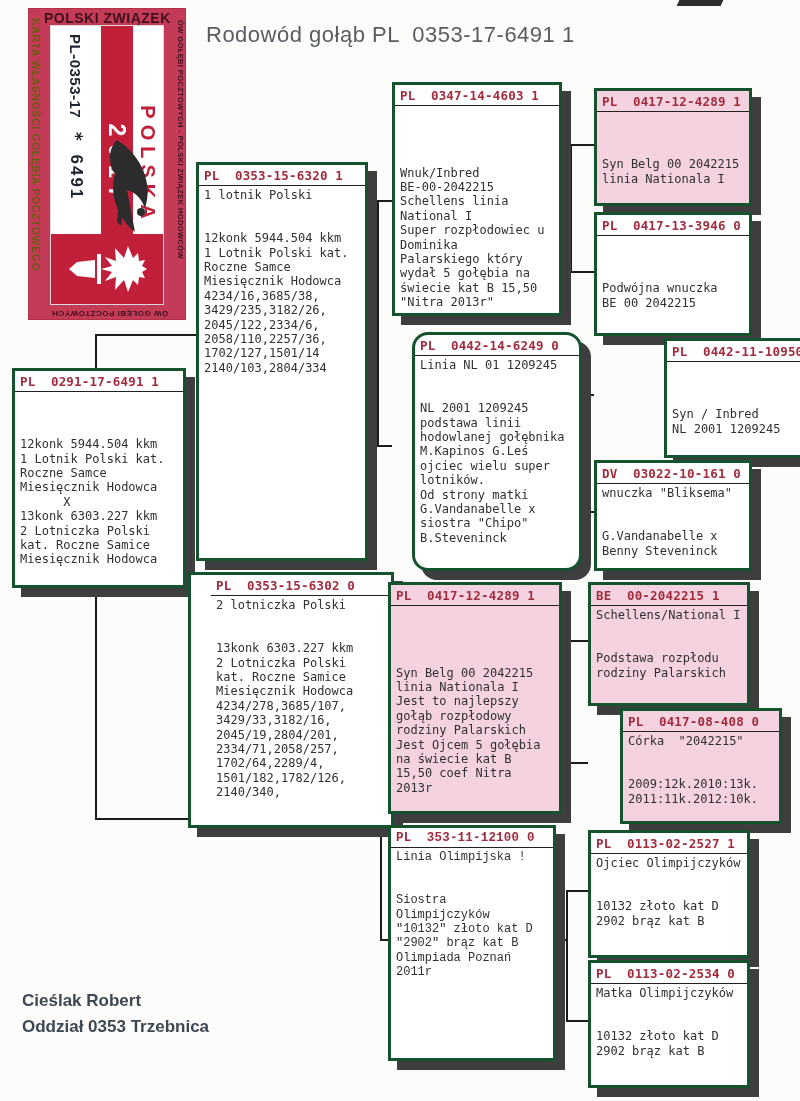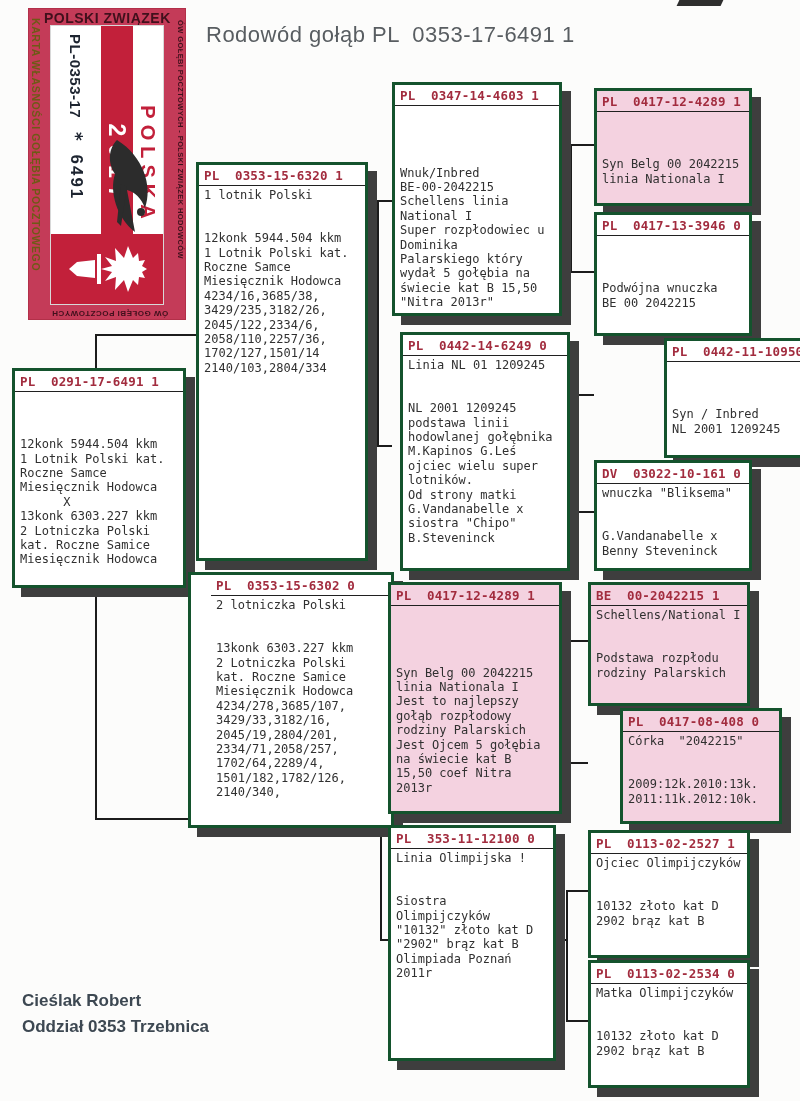--- a/index.html
+++ b/index.html
@@ -15,23 +15,23 @@
   .pbox{position:absolute;background:#fff;border:3px solid #14532d;box-shadow:9px 9px 0 #3e3e3e;}
   .pbox.pink{background:#f4d2e0;}
   .pbox-header{font-size:12.5px;font-weight:bold;color:#a22c3e;padding:3px 5px 2px;border-bottom:1px solid #202020;
                white-space:pre;letter-spacing:.2px;}
   .pbox-body{font-size:12px;color:#303030;padding:2px 5px;white-space:pre-wrap;line-height:1.2;}
 
   #b0{left:12px;top:368px;width:168px;height:214px;}
   #b1{left:196px;top:162px;width:166px;height:393px;}
   #b2{left:188px;top:572px;width:180px;height:250px;padding-left:20px;}
   #b3{left:392px;top:82px;width:164px;height:228px;}
-  #b4{left:400px;top:332px;width:164px;height:233px;}
+  #b4{left:412px;top:332px;width:164px;height:233px;border-radius:16px;}
   #b5{left:388px;top:582px;width:168px;height:226px;}
-  #b6{left:388px;top:825px;width:162px;height:230px;}
+  #b6{left:388px;top:825px;width:162px;height:230px;font-family:Liberation Mono, monospace;}
   #b7{left:594px;top:88px;width:152px;height:112px;}
   #b8{left:594px;top:212px;width:152px;height:118px;}
   #b9{left:628px;top:338px;width:152px;height:114px;margin-left:36px;}
   #b10{left:594px;top:460px;width:152px;height:105px;}
   #b11{left:588px;top:582px;width:156px;height:118px;}
   #b12{left:588px;top:708px;width:156px;height:110px;margin-left:32px;}
   #b13{left:588px;top:830px;width:156px;height:122px;}
   #b14{left:588px;top:960px;width:156px;height:122px;}
 
   

